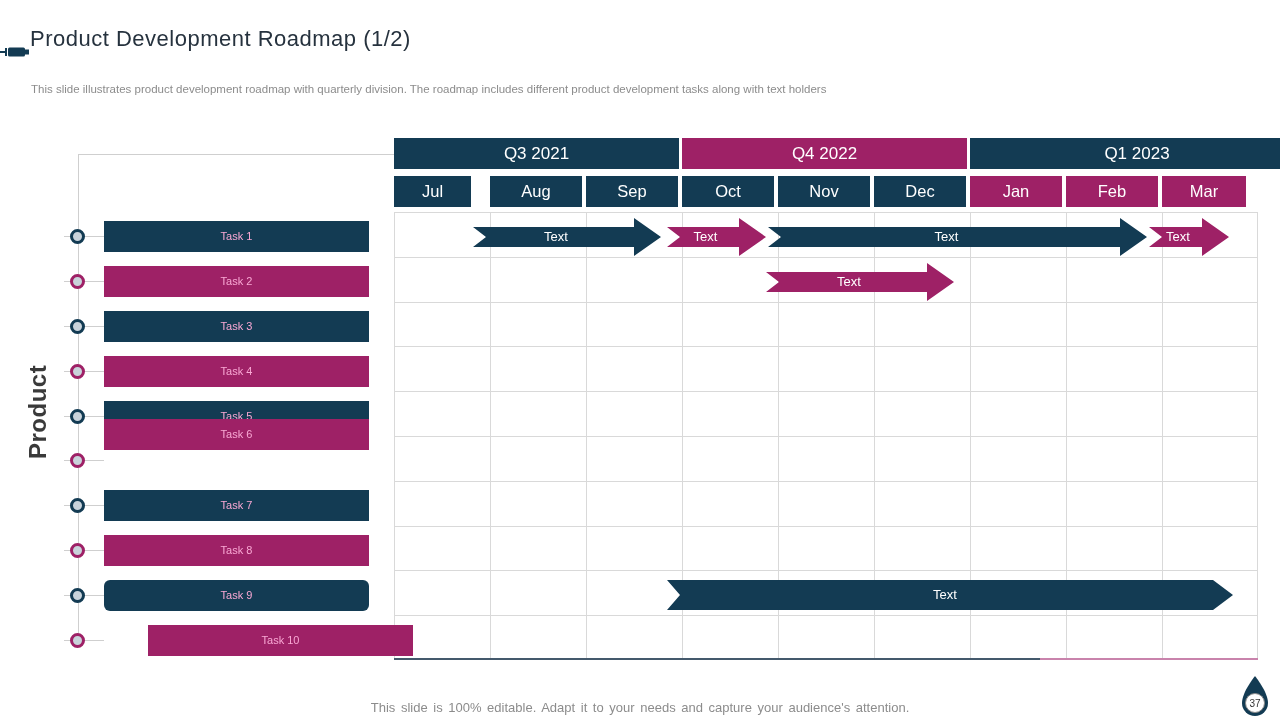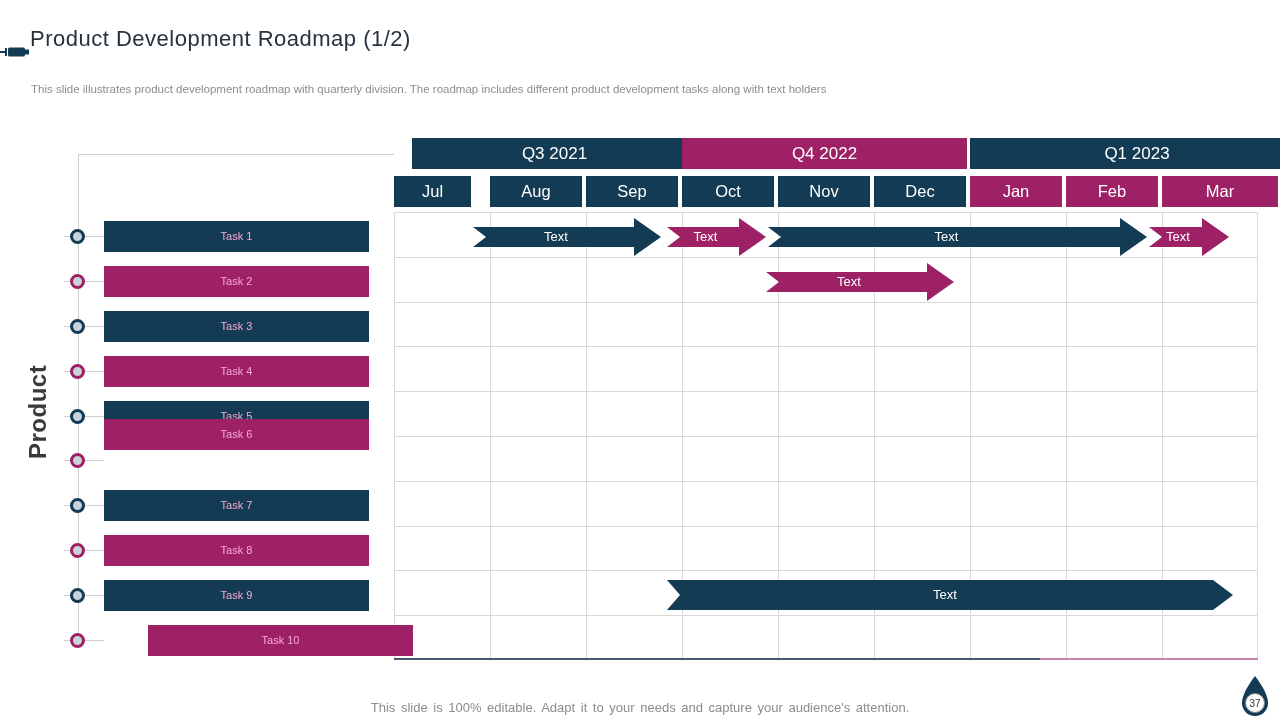--- a/index.html
+++ b/index.html
@@ -16,39 +16,39 @@
   .line{position:absolute;background:#cfcfcf;}
   .conn-h{left:78px;top:154px;width:316px;height:1px;}
   .conn-v{left:78px;top:154px;width:1px;height:487px;}
 
   
   .qband,.mcell{position:absolute;height:31px;line-height:31px;text-align:center;color:#fff;}
   .qband{top:138px;font-size:17px;}
   .mcell{top:176px;font-size:16.5px;}
   .navy{background:#133b53;}
   .magenta{background:#9e2166;}
-  .q0{left:412px;width:285px;} .q1{left:682px;width:285px;} .q2{left:970px;width:334px;}
+  .q0{left:394px;width:285px;} .q1{left:682px;width:285px;} .q2{left:970px;width:334px;}
   .m0{left:394px;width:77px;} .m1{left:490px;width:92px;} .m2{left:586px;width:92px;}
   .m3{left:682px;width:92px;} .m4{left:778px;width:92px;} .m5{left:874px;width:92px;}
-  .m6{left:970px;width:92px;} .m7{left:1066px;width:92px;} .m8{left:1162px;width:116px;}
+  .m6{left:970px;width:92px;} .m7{left:1066px;width:92px;} .m8{left:1162px;width:84px;}
 
   
   .grid{position:absolute;left:394px;top:212px;width:864px;height:448px;
         border:1px solid #d9d9d9;box-sizing:border-box;
         background-image:
           repeating-linear-gradient(to right, transparent 0, transparent 95px, #d9d9d9 95px, #d9d9d9 96px),
           repeating-linear-gradient(to bottom, transparent 0, transparent 43.8px, #d9d9d9 43.8px, #d9d9d9 44.8px);}
   .grid-underline-left{position:absolute;left:394px;top:658px;width:646px;height:2px;background:#44596c;}
   .grid-underline-right{position:absolute;left:1040px;top:658px;width:218px;height:2px;background:#c983ac;}
 
   
   .task-bar{position:absolute;left:104px;width:265px;height:31px;line-height:31px;
             text-align:center;color:#f9a8d4;font-size:11px;}
   .t1{top:221px;} .t2{top:266px;} .t3{top:311px;} .t4{top:356px;} .t5{top:401px;}
-  .t6{top:419px;} .t7{top:490px;} .t8{top:535px;} .t9{top:580px;} .t10{top:625px;margin-left:44px;}
+  .t6{top:419px;} .t7{top:490px;} .t8{top:535px;} .t9{top:580px;border-radius:6px;} .t10{top:625px;margin-left:44px;}
   .stub{position:absolute;left:64px;width:40px;height:1px;background:#cfcfcf;}
   .s1{top:236px;} .s2{top:281px;} .s3{top:326px;} .s4{top:371px;} .s5{top:416px;}
   .s6{top:460px;} .s7{top:505px;} .s8{top:550px;} .s9{top:595px;} .s10{top:640px;}
   .dot{position:absolute;left:70px;width:15px;height:15px;border-radius:50%;
        background:#c9d3db;box-sizing:border-box;}
   .dot.navy{border:3.5px solid #133b53;background:#c9d3db;}
   .dot.magenta{border:3.5px solid #9e2166;background:#c9d3db;}
   .d1{top:229px;} .d2{top:274px;} .d3{top:319px;} .d4{top:364px;} .d5{top:409px;}
   .d6{top:453px;} .d7{top:498px;} .d8{top:543px;} .d9{top:588px;} .d10{top:633px;}
 

